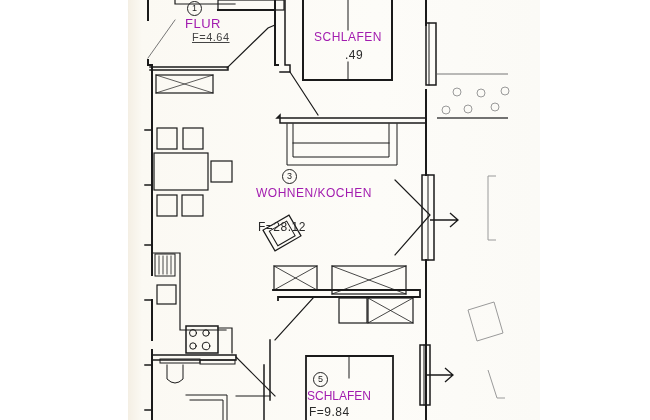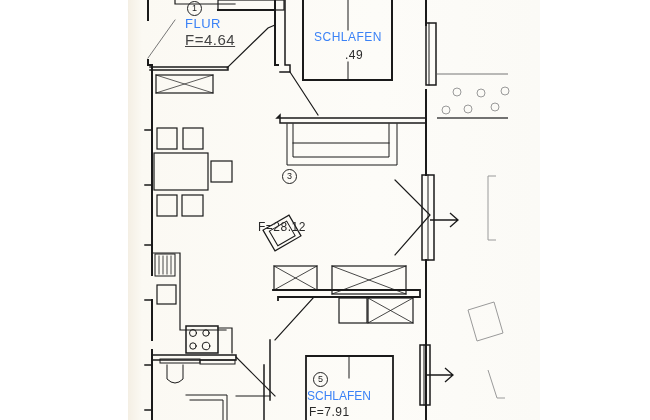--- a/index.html
+++ b/index.html
@@ -1,20 +1,20 @@
 <!DOCTYPE html>
 <html><head>
   <meta charset="utf-8">
   <style>
     html, body { margin: 0; padding: 0; background: #ffffff; }
     body { width: 650px; height: 420px; overflow: hidden; position: relative; }
     .plan { position: absolute; left: 0; top: 0; width: 650px; height: 420px; }
     .paper { position: absolute; left: 128px; top: 0; width: 412px; height: 420px;
              background: linear-gradient(90deg, #f4efe4 0px, #fbf9f3 14px, #fdfcf8 60%, #fbfaf6 100%); }
-    .lbl { position: absolute; font-family: "Liberation Sans", sans-serif; color: #3b82f6; white-space: nowrap; letter-spacing: 0.5px; }
+    .lbl { position: absolute; font-family: "Liberation Sans", sans-serif; color: #a21caf; white-space: nowrap; letter-spacing: 0.5px; }
     .room-name { font-size: 12px; font-weight: 400; }
     .room-area { font-size: 12px; color: #2a2a2a; }
     .room-num { position: absolute; width: 13px; height: 13px; border: 1px solid #222; border-radius: 50%;
                 font-family: "Liberation Sans", sans-serif; font-size: 9px; line-height: 13px; text-align: center; color: #222; }
   </style>
 </head>
 <body>
 
 <div class="plan">
   <div class="paper"></div>
@@ -142,24 +142,25 @@
         <circle cx="468" cy="109" r="4"></circle>
         <circle cx="495" cy="107" r="4"></circle>
       <path d="M488 176 V240 M488 176 H496 M488 240 H496"></path>
       <path d="M468 310 L494 302 L503 333 L477 341 Z"></path>
       <path d="M488 370 L497 398 L505 398"></path>
     </g>
   </svg>
 
   <div class="room-num" style="left:187px;top:1px;">1</div>
   <div class="lbl room-name" style="left:185px;top:16px;font-size:13px;">FLUR</div>
-  <div class="lbl room-area" style="left:185px;top:31px;font-size:15px;color:#444;text-decoration:underline;">F=4.64</div>
+  <div class="lbl room-area" style="left:192px;top:31px;font-size:11px;color:#444;text-decoration:underline;">F=4.64</div>
 
   <div class="lbl room-name" style="left:314px;top:30px;">SCHLAFEN</div>
   <div class="lbl room-area" style="left:345px;top:48px;font-size:12px;">.49</div>
 
   <div class="room-num" style="left:282px;top:169px;">3</div>
+  <div class="lbl room-name" style="left:256px;top:186px;">WOHNEN/KOCHEN</div>
   <div class="lbl room-area" style="left:258px;top:220px;">F=28.12</div>
 
   <div class="room-num" style="left:313px;top:372px;">5</div>
   <div class="lbl room-name" style="left:307px;top:389px;letter-spacing:0;">SCHLAFEN</div>
-  <div class="lbl room-area" style="left:309px;top:405px;">F=7.91</div>
+  <div class="lbl room-area" style="left:309px;top:405px;">F=9.84</div>
 </div>
 
 </body></html>

